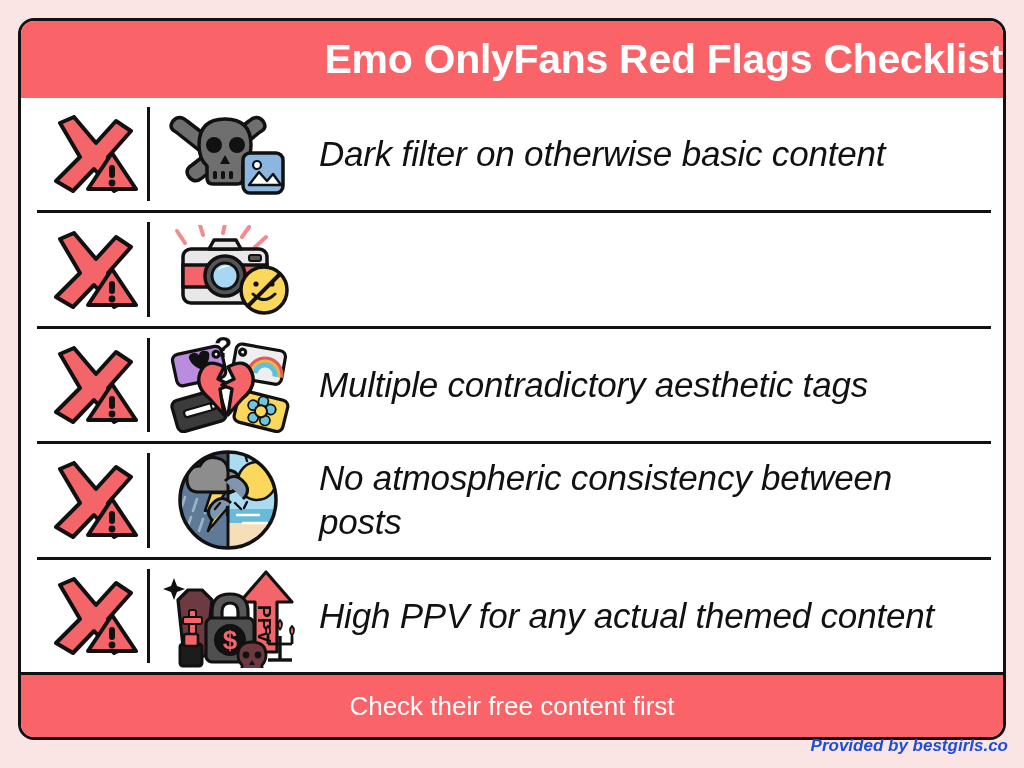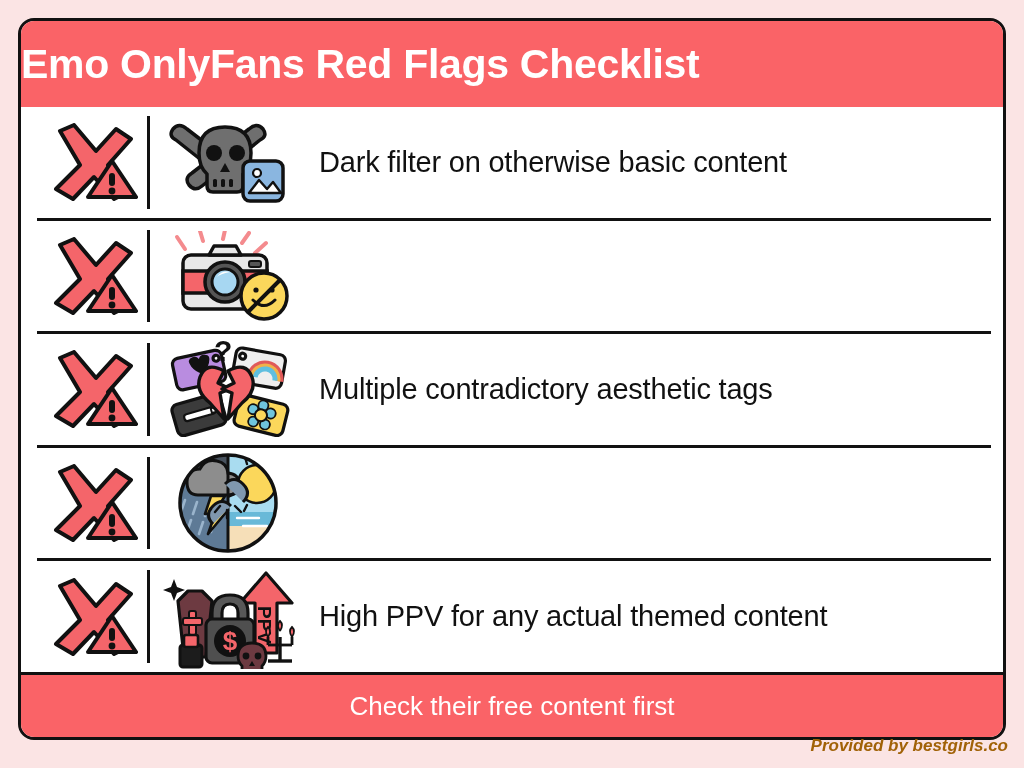--- a/index.html
+++ b/index.html
@@ -17,23 +17,23 @@
     width: 988px; height: 722px;
     background: #ffffff;
     border: 3px solid #111111;
     border-radius: 16px;
     overflow: hidden;
     display: flex;
     flex-direction: column;
   }
 
   .card-header {
-    height: 86px;
+    height: 77px;
     background: #fa6367;
-    display: flex; align-items: center; justify-content: flex-start;
+    display: flex; align-items: center; justify-content: flex-end;
     flex: 0 0 auto;
   }
   .card-header-title {
     color: #ffffff;
     font-size: 41px;
     font-weight: bold;
     letter-spacing: -0.3px;
     white-space: nowrap;
   }
 
@@ -62,45 +62,46 @@
   .cell-icon {
     flex: 0 0 155px;
     display: flex; align-items: center; justify-content: center;
   }
   .cell-text {
     flex: 1 1 auto;
     display: flex; align-items: center;
     padding-left: 14px; padding-right: 8px;
   }
   .row-label {
-    font-size: 29px;
+    font-size: 35px;
     color: #111111;
     line-height: 1.27;
     letter-spacing: -0.2px;
+    font-style: italic;
   }
 
   .card-footer {
     flex: 0 0 auto;
     height: 65px;
     background: #fa6367;
     display: flex; align-items: center; justify-content: center;
     border-top: 3px solid #111111;
   }
   .card-footer-text {
     color: #ffffff;
     font-size: 26px;
   }
 
   .attribution {
     position: absolute;
     right: 16px; bottom: 12px;
     font-size: 17px;
     font-style: italic;
     font-weight: bold;
-    color: #a16207;
+    color: #1d4ed8;
     z-index: 5;
     white-space: nowrap;
   }
 
   svg { display: block; }
 </style>
 </head>
 <body>
 
 <div class="page">
@@ -291,20 +292,23 @@
               <path d="M38 74 q-9-9 0-18 q9-9 18 0"></path>
               <path d="M68 52 q9-9 0-18 q-9-9-18 0"></path>
             </g>
             <g stroke="#111" stroke-width="2.4" stroke-linecap="round">
               <line x1="60" y1="56" x2="66" y2="62"></line>
               <line x1="52" y1="60" x2="52" y2="68"></line>
               <line x1="45" y1="56" x2="40" y2="62"></line>
             </g>
           </svg>
         </div>
+        <div class="cell-text">
+          <span class="row-label">No atmospheric consistency between posts</span>
+        </div>
       </div>
 
       <div class="row">
         <div class="cell-mark">
           <svg width="92" height="78" viewBox="0 0 92 78">
             <path d="M14 8 L28 2 L50 28 L70 6 L85 16 L62 42 L84 68 L68 76 L48 54 L27 76 L10 66 L34 42 Z" fill="#f4656a" stroke="#111" stroke-width="4" stroke-linejoin="round"></path>
             <path d="M66 38 L90 74 L42 74 Z" fill="#f4656a" stroke="#111" stroke-width="4" stroke-linejoin="round"></path>
             <rect x="63" y="50" width="6" height="13" rx="3" fill="#111"></rect>
             <circle cx="66" cy="68" r="3.4" fill="#111"></circle>
           </svg>

